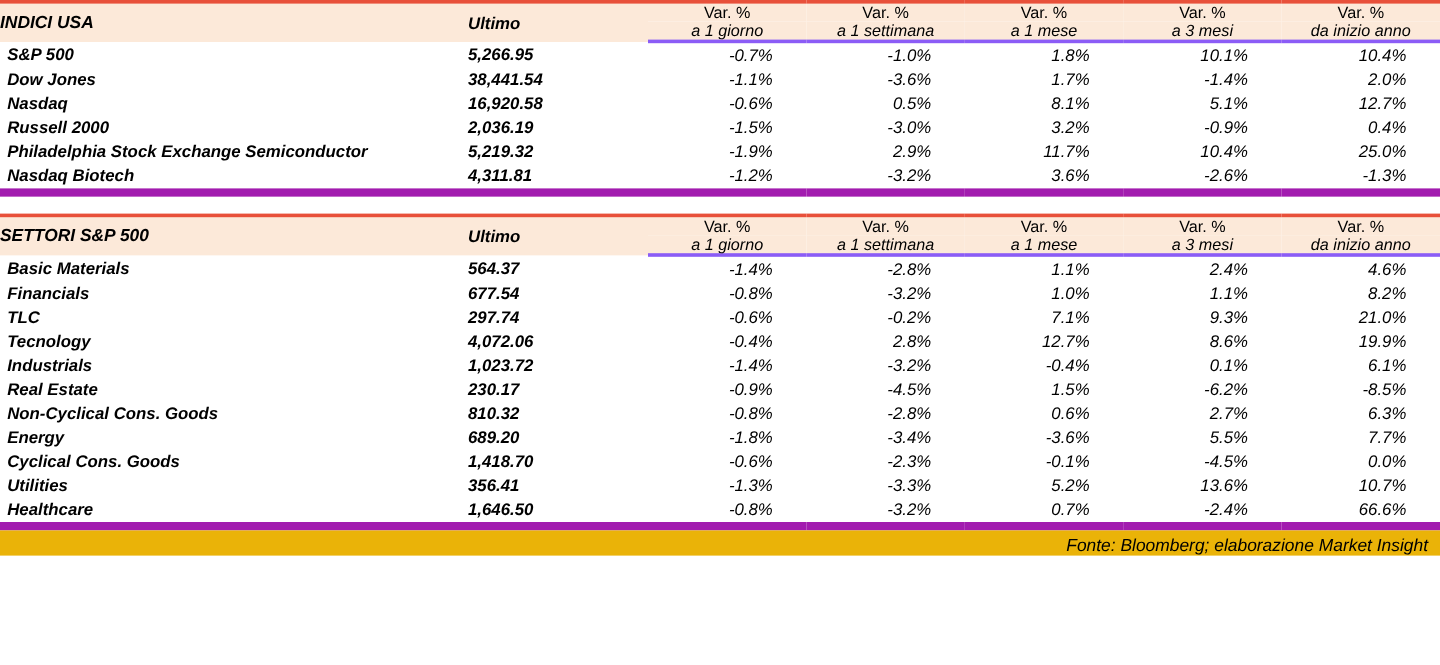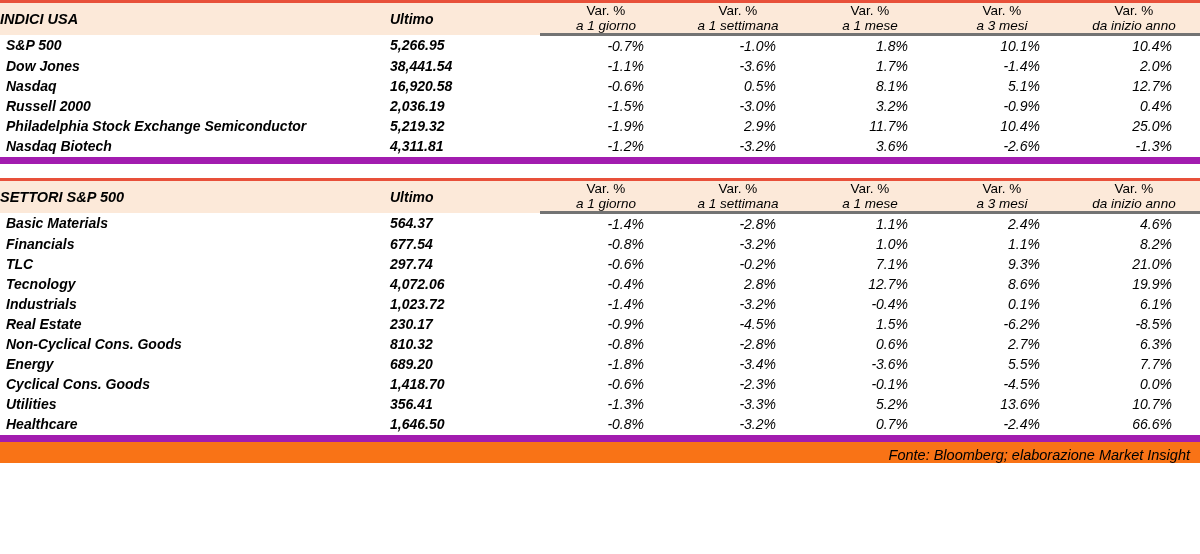--- a/index.html
+++ b/index.html
@@ -35,21 +35,21 @@
     background: #fce9d9;
     padding: 0;
     vertical-align: middle;
     border: none;
   }
   .hdr-top {
     border-top: 3px solid #e8503a;
     margin-left: 30px;
   }
   .hdr-bot td {
-    border-bottom: 3px solid #737373;
+    border-bottom: 3px solid #8b5cf6;
   }
   .hdr-title {
     font-weight: bold;
     font-style: italic;
     font-size: 14.5px;
     padding-left: 6px;
     color: #000;
   }
   .hdr-cellA {
     text-align: center;
@@ -103,21 +103,21 @@
   .gap {
     height: 14px;
     background: #ffffff;
   }
 
   .footer {
     text-align: right;
     font-style: italic;
     font-size: 14.5px;
     padding: 5px 10px 0 0;
-    background: #f97316;
+    background: #eab308;
   }
 </style>
 </head>
 <body>
 
 <div class="sheet">
 
   <table class="grid">
     <colgroup>
       <col class="c-name">

